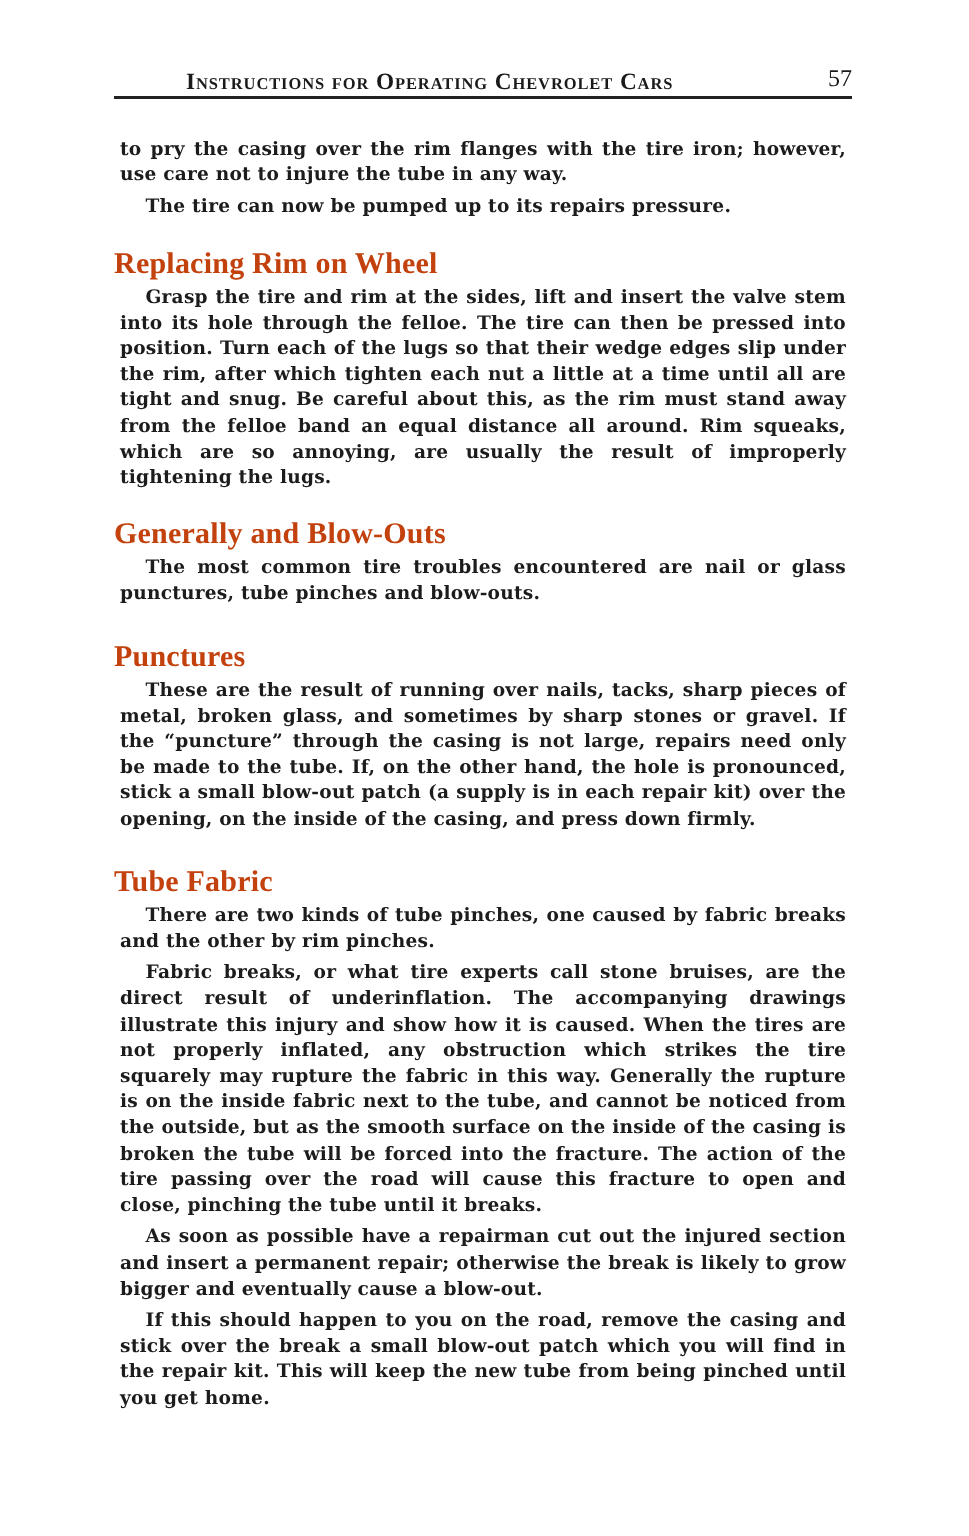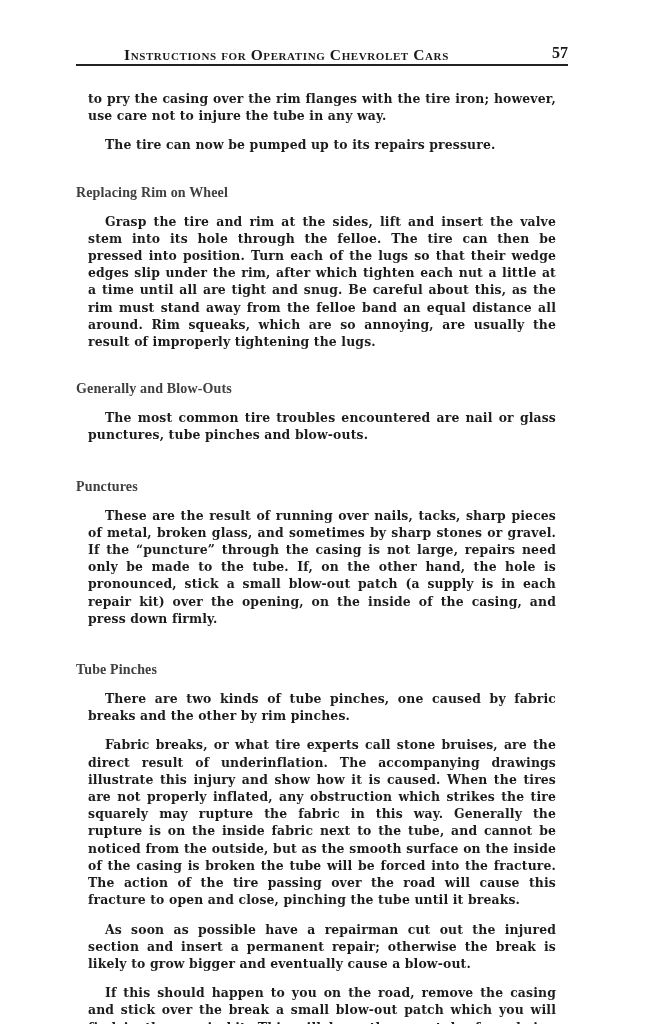--- a/index.html
+++ b/index.html
@@ -37,43 +37,43 @@
       letter-spacing: 0.6px;
       font-weight: bold;
       color: #1a1a1a;
     }
     .page-number {
       position: absolute;
       right: 0;
       top: 0;
       font-family: "Liberation Serif", "DejaVu Serif", serif;
       font-size: 16px;
-      font-weight: bold;
+      font-weight: normal;
     }
     .body-text {
       font-size: 12.4px;
       line-height: 17.2px;
       font-weight: bold;
       text-align: justify;
       letter-spacing: 0.15px;
       color: #1c1c1c;
     }
     .body-text p {
-      margin: 12px;
+      margin: 4px;
     }
     .body-text p.indent {
       text-indent: 17px;
     }
     .heading {
       font-family: "Liberation Serif", "DejaVu Serif", serif;
-      font-size: 14px;
+      font-size: 20px;
       font-weight: bold;
       line-height: 17px;
       margin: 10px 0 1px 0;
-      color: #404040;
+      color: #c2410c;
     }
     .section-gap {
       height: 8px;
     }
     .section-gap-lg {
       height: 12px;
     }
   </style>
 </head>
 <body>
@@ -103,21 +103,21 @@
     </div>
 
     <div class="section-gap-lg"></div>
     <div>
       <div class="heading">Punctures</div>
       <p class="indent">These are the result of running over nails, tacks, sharp pieces of metal, broken glass, and sometimes by sharp stones or gravel. If the “puncture” through the casing is not large, repairs need only be made to the tube. If, on the other hand, the hole is pronounced, stick a small blow-out patch (a supply is in each repair kit) over the opening, on the inside of the casing, and press down firmly.</p>
     </div>
 
     <div class="section-gap-lg"></div>
     <div>
-      <div class="heading">Tube Pinches</div>
+      <div class="heading">Tube Fabric</div>
       <p class="indent">There are two kinds of tube pinches, one caused by fabric breaks and the other by rim pinches.</p>
       <p class="indent">Fabric breaks, or what tire experts call stone bruises, are the direct result of underinflation. The accompanying drawings illustrate this injury and show how it is caused. When the tires are not properly inflated, any obstruction which strikes the tire squarely may rupture the fabric in this way. Generally the rupture is on the inside fabric next to the tube, and cannot be noticed from the outside, but as the smooth surface on the inside of the casing is broken the tube will be forced into the fracture. The action of the tire passing over the road will cause this fracture to open and close, pinching the tube until it breaks.</p>
       <p class="indent">As soon as possible have a repairman cut out the injured section and insert a permanent repair; otherwise the break is likely to grow bigger and eventually cause a blow-out.</p>
       <p class="indent">If this should happen to you on the road, remove the casing and stick over the break a small blow-out patch which you will find in the repair kit. This will keep the new tube from being pinched until you get home.</p>
     </div>
 
   </div>
 </div>
 
 </body></html>

